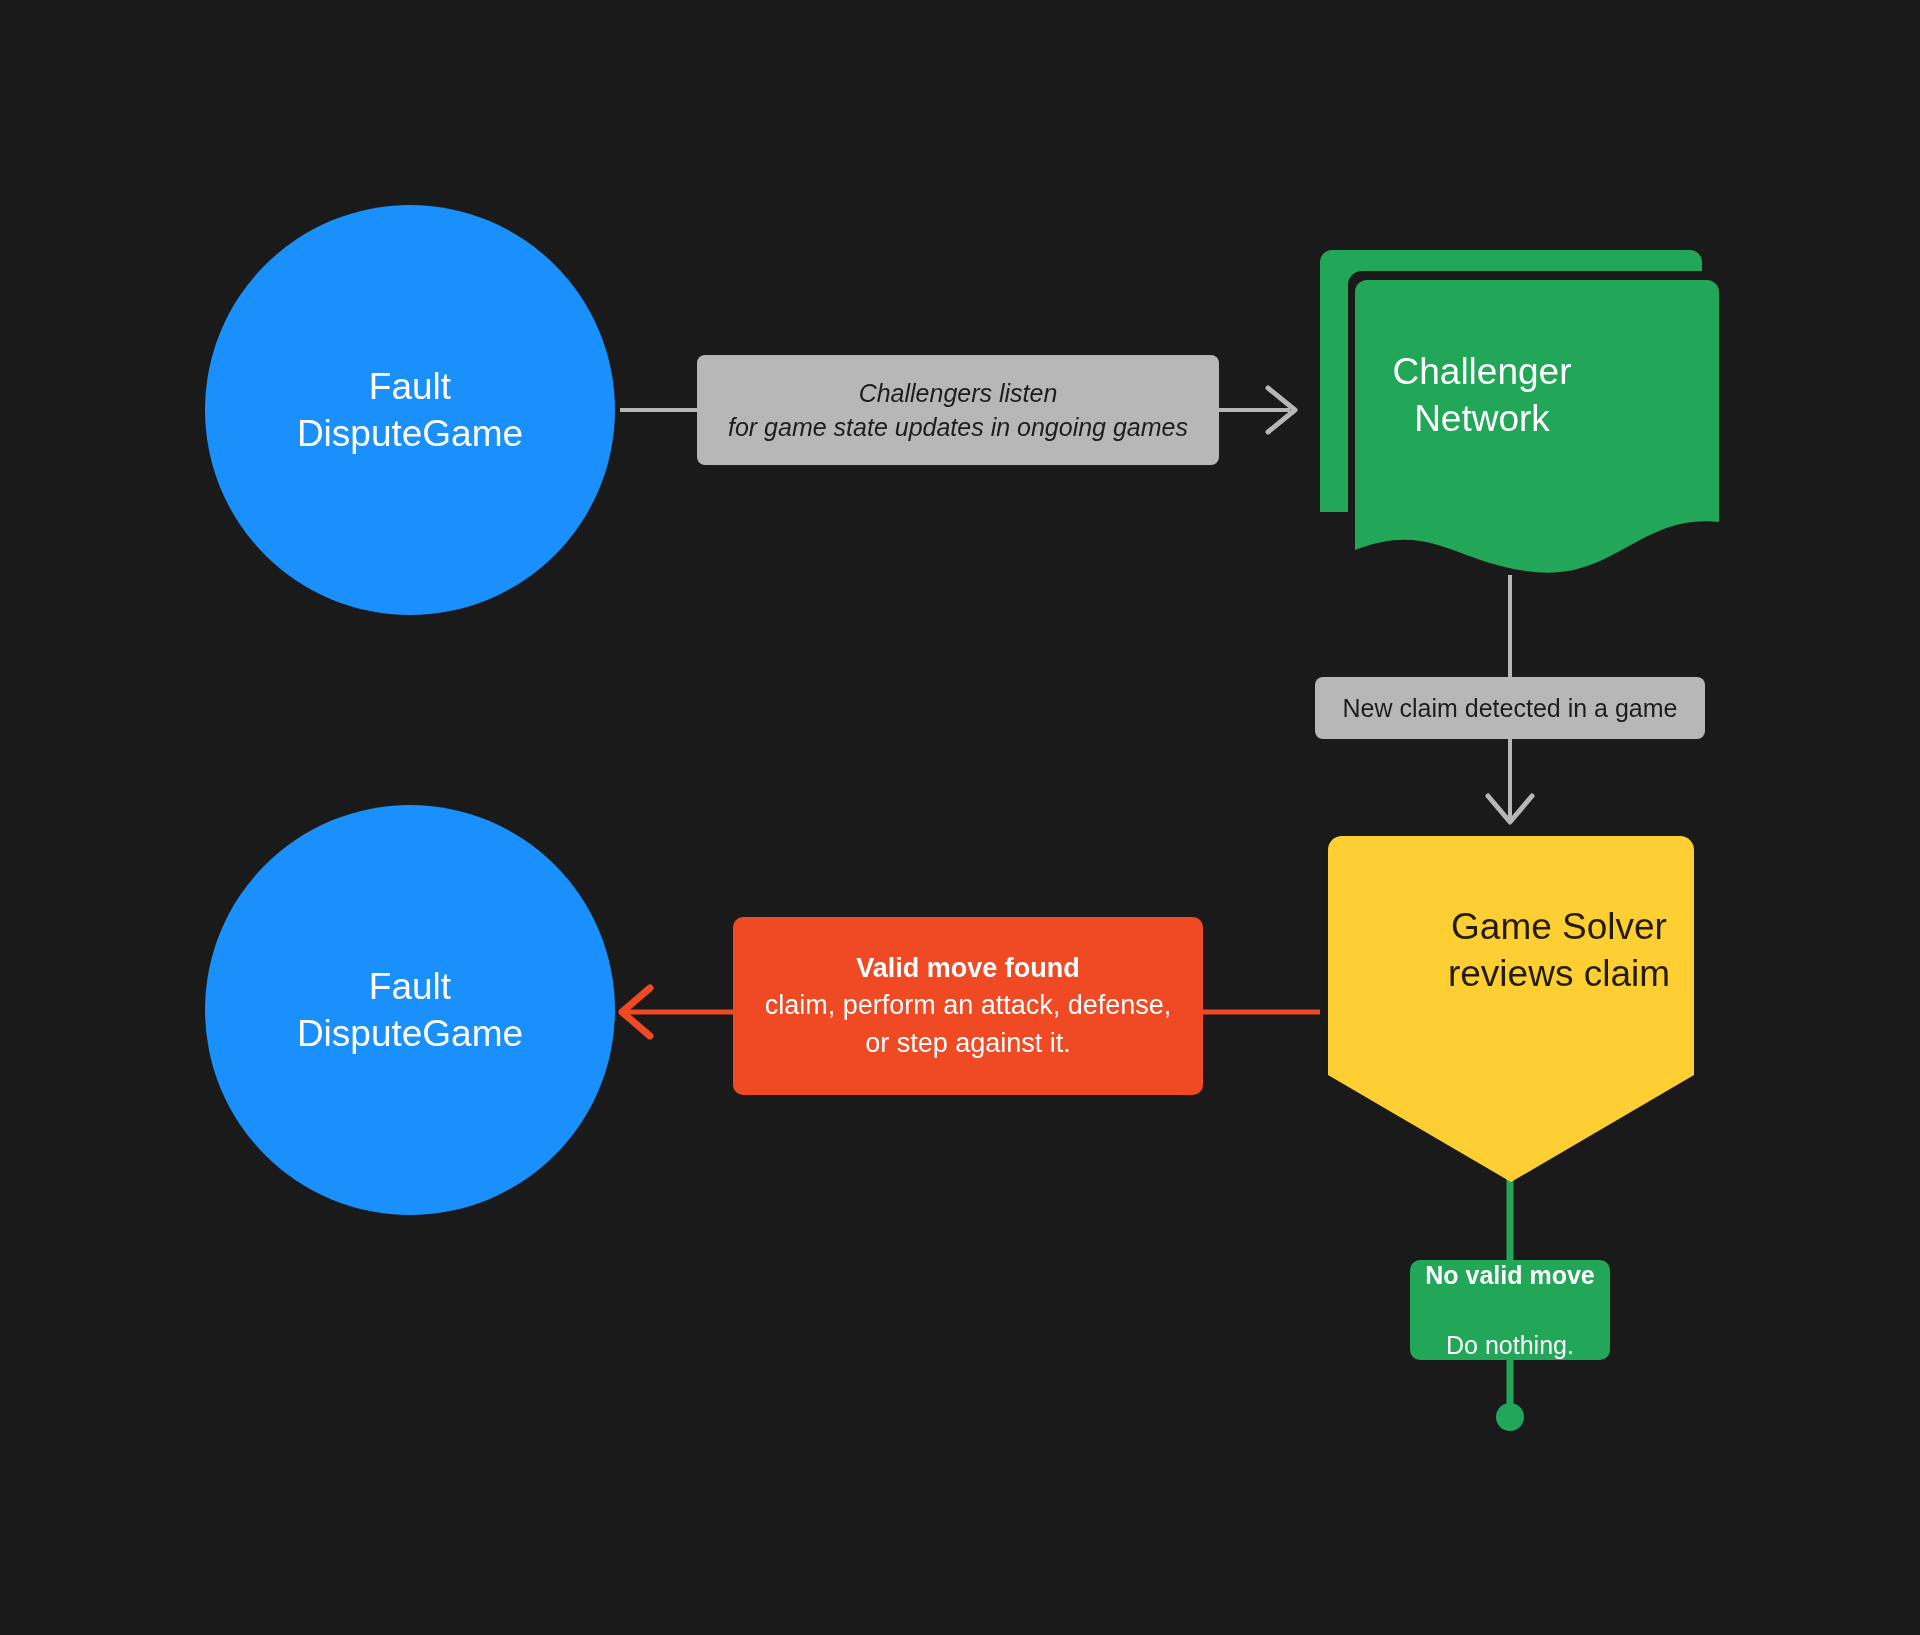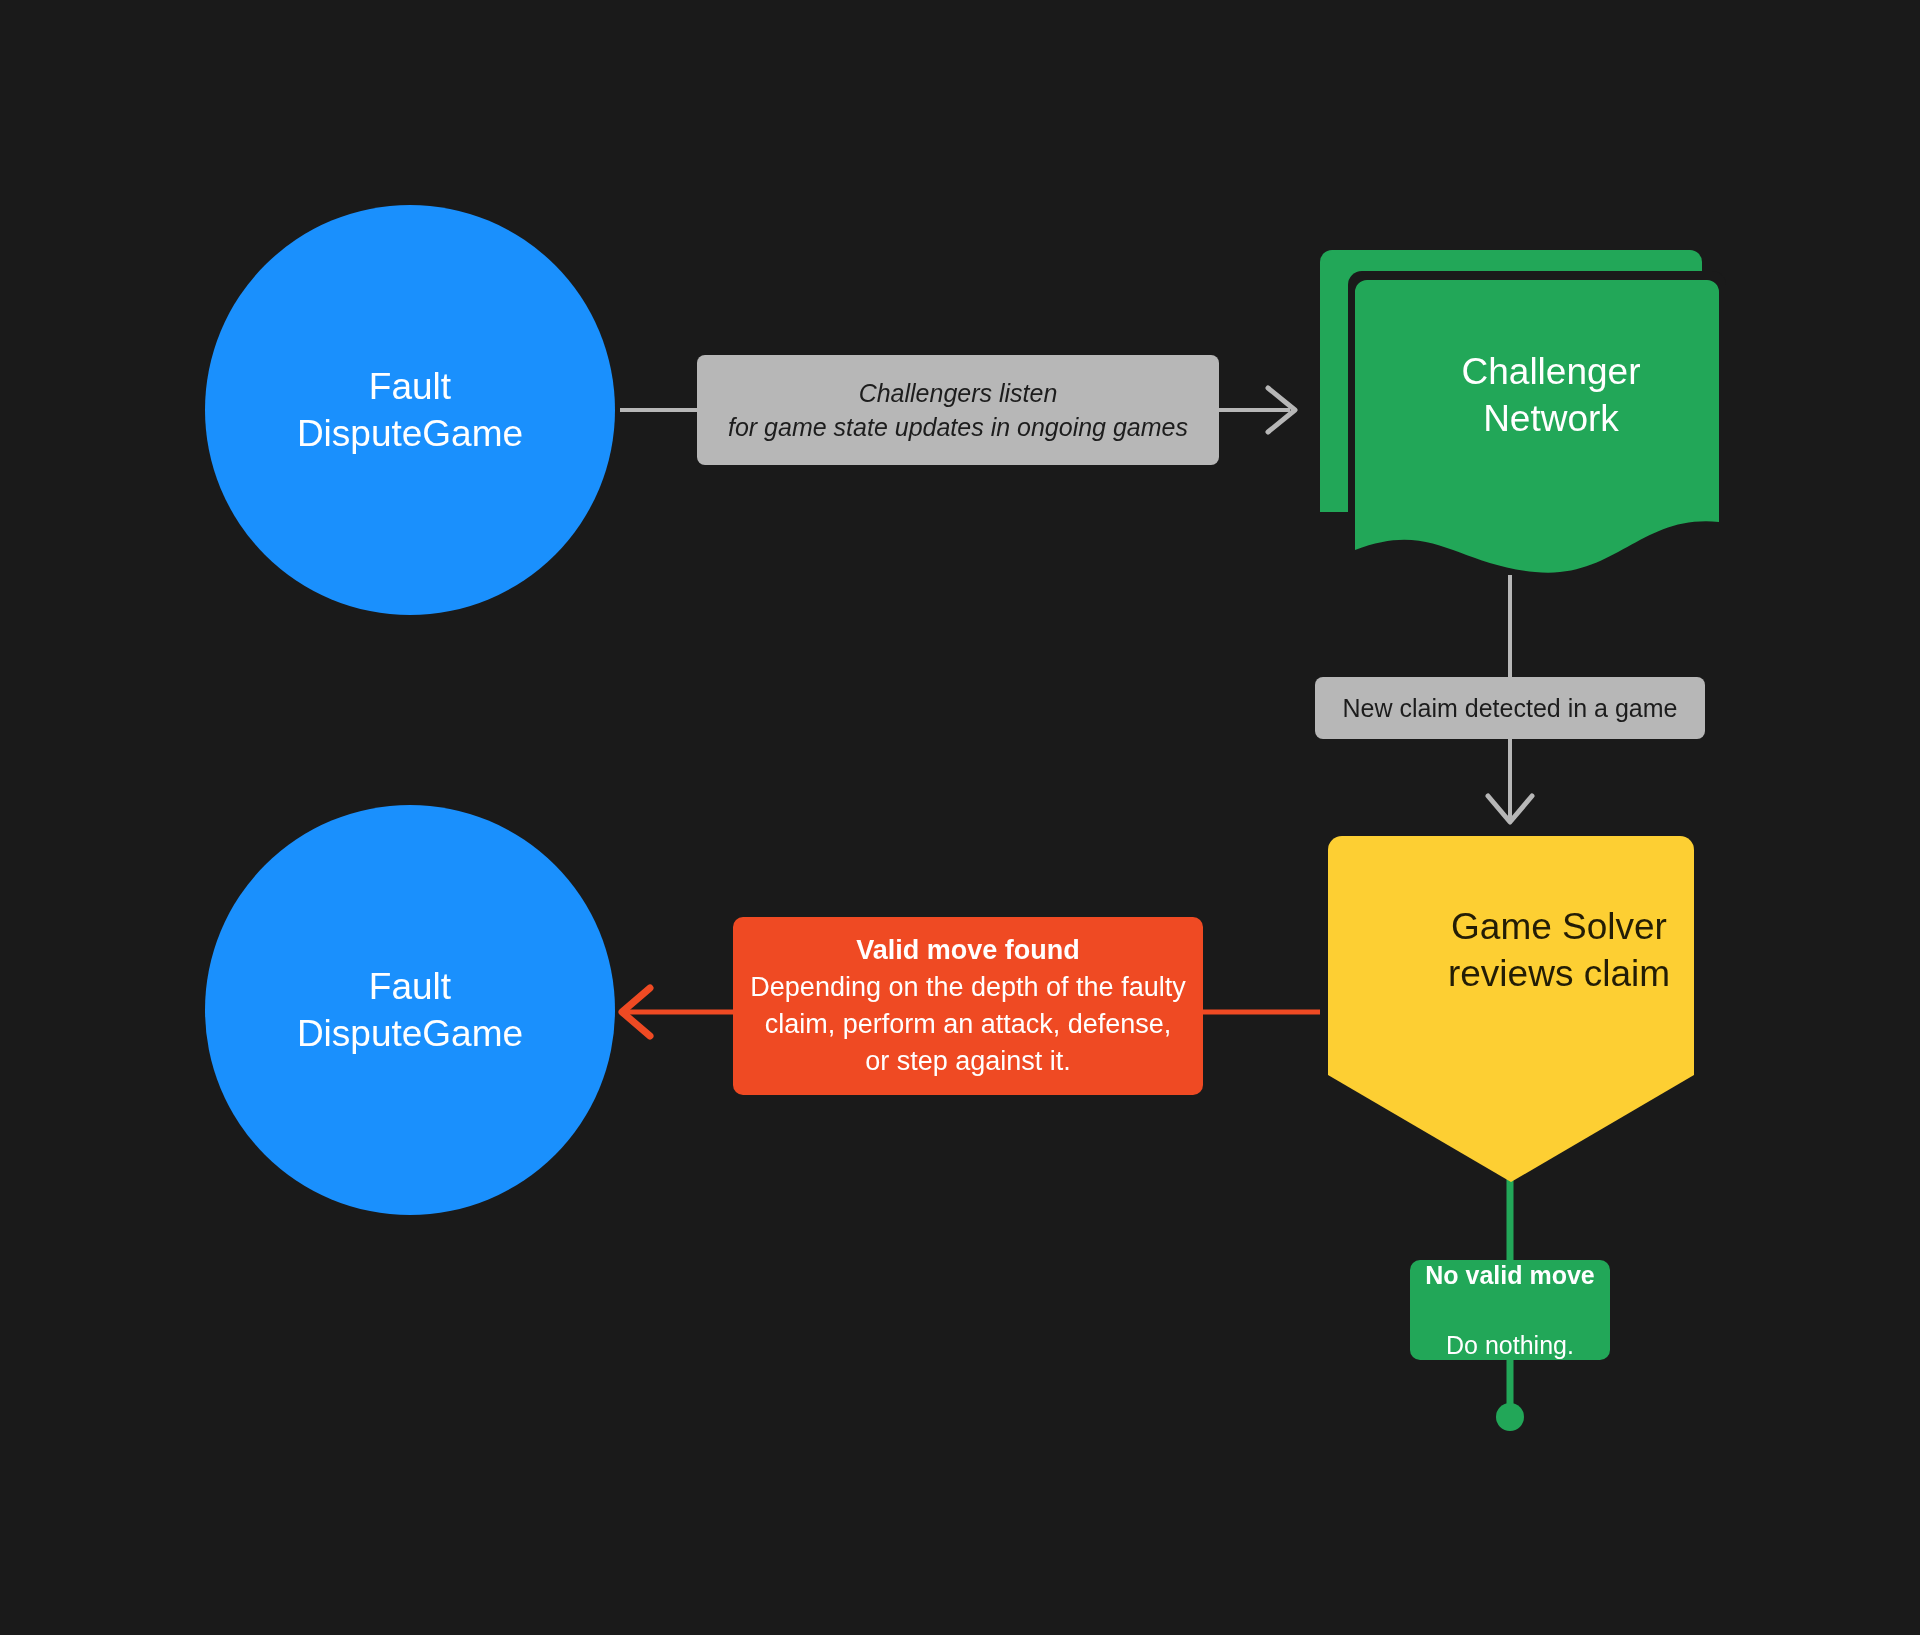--- a/index.html
+++ b/index.html
@@ -130,21 +130,21 @@
     <path d="M1328 850 a14 14 0 0 1 14 -14 H1680 a14 14 0 0 1 14 14 V1075 L1511 1182 L1328 1075 Z" fill="#fdcf33"></path>
 
     <circle cx="410" cy="1010" r="205" fill="#1a90fd"></circle>
   </svg>
 
   <div class="node-label circle-text" style="left:205px; top:330px; width:410px; height:160px; flex-direction:column;">
     <div>Fault</div>
     <div>DisputeGame</div>
   </div>
 
-  <div class="node-label green-text" style="left:1369px; top:330px; width:364px; height:130px; flex-direction:column;">
+  <div class="node-label green-text" style="left:1300px; top:330px; width:364px; height:130px; flex-direction:column;">
     <div>Challenger</div>
     <div>Network</div>
   </div>
 
   <div class="node-label yellow-text" style="left:1328px; top:885px; width:366px; height:130px; flex-direction:column;padding-left:48px;">
     <div>Game Solver</div>
     <div>reviews claim</div>
   </div>
 
   <div class="node-label circle-text" style="left:205px; top:930px; width:410px; height:160px; flex-direction:column;">
@@ -156,21 +156,20 @@
     <span class="lbl-line">Challengers listen</span>
     <span class="lbl-line">for game state updates in ongoing games</span>
   </div>
 
   <div class="edge-label gray" style="left:1315px; top:677px; width:390px; height:62px;">
     <span class="lbl-line">New claim detected in a game</span>
   </div>
 
   <div class="edge-label orange" style="left:733px; top:917px; width:470px; height:178px;">
     <span class="lbl-line lbl-strong">Valid move found</span>
-    <span class="lbl-line">Depending on the depth of the faulty</span>
     <span class="lbl-line">claim, perform an attack, defense,</span>
     <span class="lbl-line">or step against it.</span>
   </div>
 
   <div class="edge-label green-lbl" style="left:1410px; top:1260px; width:200px; height:100px;">
     <span class="lbl-line lbl-strong">No valid move</span>
     <span class="lbl-line">Do nothing.</span>
   </div>
 
 </div>

